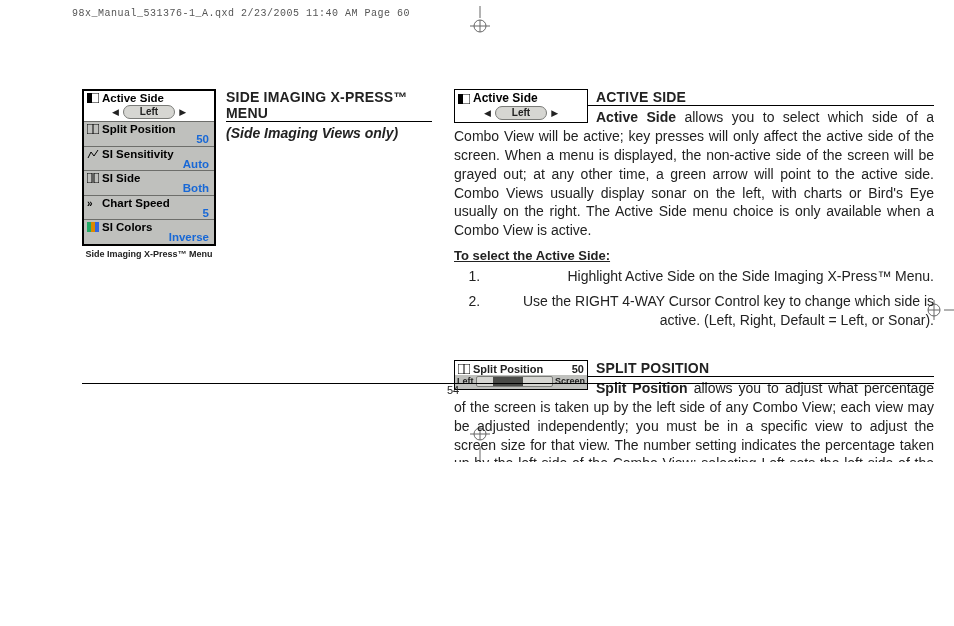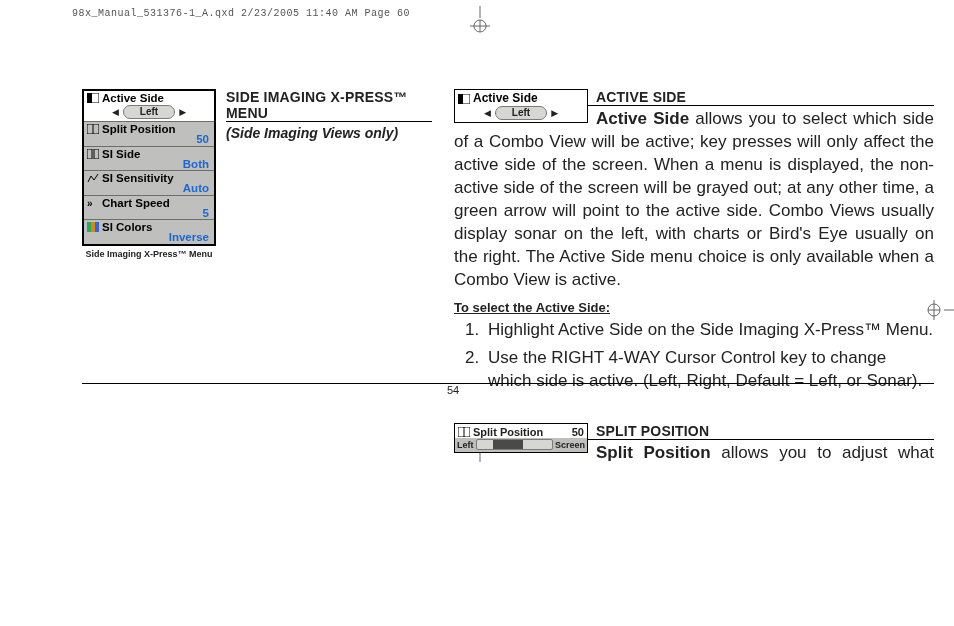--- a/index.html
+++ b/index.html
@@ -120,37 +120,37 @@
     border-bottom: 1.5px solid #000;
     display: block;
   }
   .subnote {
     font-style: italic;
     font-weight: bold;
     font-size: 14px;
     margin: 3px 0 6px;
   }
   p.body, li {
-    font-size: 17px;
+    font-size: 14px;
     line-height: 1.35;
     text-align: justify;
     margin: 0 0 8px;
   }
   .step-head {
     font-weight: bold;
     font-size: 13px;
     text-decoration: underline;
     margin: 6px 0 4px;
   }
   ol {
     margin: 0 0 12px 0;
     padding-left: 30px;
   }
   ol li {
-    text-align: left;
+    text-align: right;
     padding-left: 4px;
     margin-bottom: 6px;
   }
   
   .mini {
     float: left;
     margin: 0 8px 2px 0;
     border: 1.5px solid #000;
     background: #bfc0bd;
     font-family: Arial, sans-serif;
@@ -260,35 +260,35 @@
                     <rect x="0" y="0" width="12" height="10" fill="none" stroke="#000"></rect>
                     <line x1="6" y1="0" x2="6" y2="10" stroke="#000"></line>
                   </svg></span>
                 <span>Split Position</span>
               </div>
               <div class="menu-value">50</div>
             </div>
             <div class="menu-row">
               <div class="menu-label">
                 <span class="menu-icon"><svg width="12" height="10">
+                    <path d="M1 9 L4 3 L7 7 L11 1" fill="none" stroke="#000"></path>
+                  </svg></span>
+                <span>SI Sensitivity</span>
+              </div>
+              <div class="menu-value">Auto</div>
+            </div>
+            <div class="menu-row">
+              <div class="menu-label">
+                <span class="menu-icon"><svg width="12" height="10">
                     <rect x="0" y="0" width="5" height="10" fill="none" stroke="#000"></rect>
                     <rect x="7" y="0" width="5" height="10" fill="none" stroke="#000"></rect>
                   </svg></span>
                 <span>SI Side</span>
               </div>
               <div class="menu-value">Both</div>
-            </div>
-            <div class="menu-row">
-              <div class="menu-label">
-                <span class="menu-icon"><svg width="12" height="10">
-                    <path d="M1 9 L4 3 L7 7 L11 1" fill="none" stroke="#000"></path>
-                  </svg></span>
-                <span>SI Sensitivity</span>
-              </div>
-              <div class="menu-value">Auto</div>
             </div>
             <div class="menu-row">
               <div class="menu-label">
                 <span class="menu-icon"><svg width="12" height="10">
                     <text x="0" y="9" font-size="10" font-weight="bold">»</text>
                   </svg></span>
                 <span>Chart Speed</span>
               </div>
               <div class="menu-value">5</div>
             </div>

